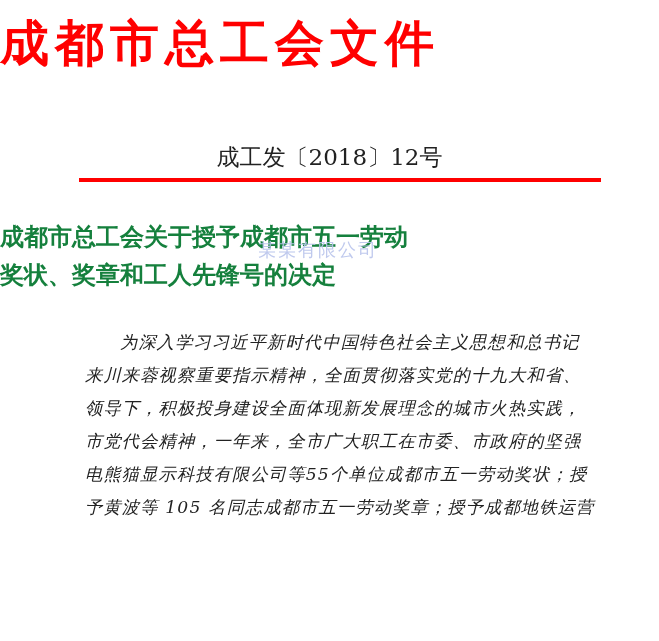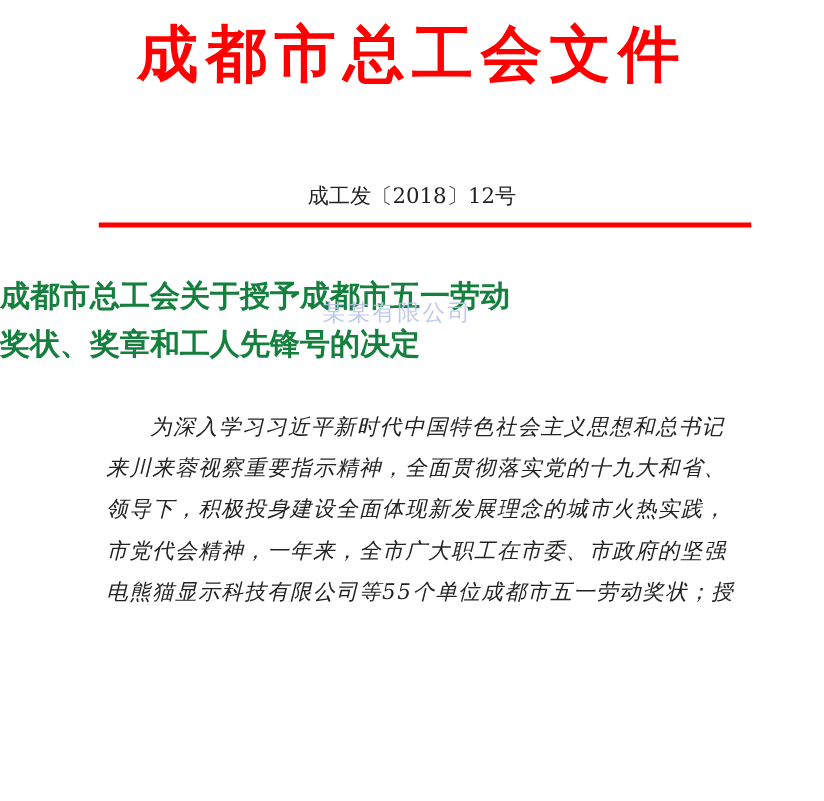--- a/index.html
+++ b/index.html
@@ -1,18 +1,18 @@
 <!DOCTYPE html>
 <html><head>
 <meta charset="utf-8">
 <style>
   html, body { margin:0; padding:0; background:#ffffff; }
   body { width:659px; height:641px; position:relative; overflow:hidden; font-family:"DejaVu Serif","Liberation Serif",serif; }
-  .masthead { position:absolute; left:0; top:14px; width:659px; text-align:center; color:#ff0000; font-size:49px; font-weight:bold; letter-spacing:6px; line-height:60px; font-family:"DejaVu Sans","Liberation Sans",sans-serif; }
-  .docno { position:absolute; left:0; top:146px; width:659px; text-align:center; font-size:17px; color:#222; line-height:22px; }
+  .masthead { position:absolute; left:0; top:14px; width:659px; text-align:left; color:#ff0000; font-size:49px; font-weight:bold; letter-spacing:6px; line-height:60px; font-family:"DejaVu Sans","Liberation Sans",sans-serif; }
+  .docno { position:absolute; left:0; top:146px; width:659px; text-align:center; font-size:23px; color:#222; line-height:22px; }
   .redline { position:absolute; left:79px; top:178px; width:522px; height:4px; background:#ff0000; }
   .title { position:absolute; left:0; top:218px; width:659px; font-size:24px; font-weight:bold; color:#15803d; line-height:38px; font-family:"DejaVu Serif","Liberation Serif",serif; }
   .watermark { position:absolute; left:258px; top:238px; font-size:18px; color:#b9c4ec; letter-spacing:2px; opacity:0.9; font-family:"DejaVu Sans","Liberation Sans",sans-serif; pointer-events:none; }
   .body-text { position:absolute; left:85px; top:326px; width:500px; font-size:17.2px; color:#222; line-height:32.9px; letter-spacing:1.2px; }
   .body-text p { margin:0; white-space:nowrap;font-style:italic; }
   .indent { padding-left:35px; }
 </style>
 </head>
 <body>
 
@@ -24,14 +24,15 @@
     <div>成都市总工会关于授予成都市五一劳动</div>
     <div>奖状、奖章和工人先锋号的决定</div>
   </div>
   <div class="watermark">某某有限公司</div>
   <div class="body-text">
     <p class="indent">为深入学习习近平新时代中国特色社会主义思想和总书记</p>
     <p>来川来蓉视察重要指示精神，全面贯彻落实党的十九大和省、</p>
     <p>领导下，积极投身建设全面体现新发展理念的城市火热实践，</p>
     <p>市党代会精神，一年来，全市广大职工在市委、市政府的坚强</p>
     <p>电熊猫显示科技有限公司等55个单位成都市五一劳动奖状；授</p>
+    <p>予黄波等 105 名同志成都市五一劳动奖章；授予成都地铁运营</p>
   </div>
 </div>
 
 </body></html>

